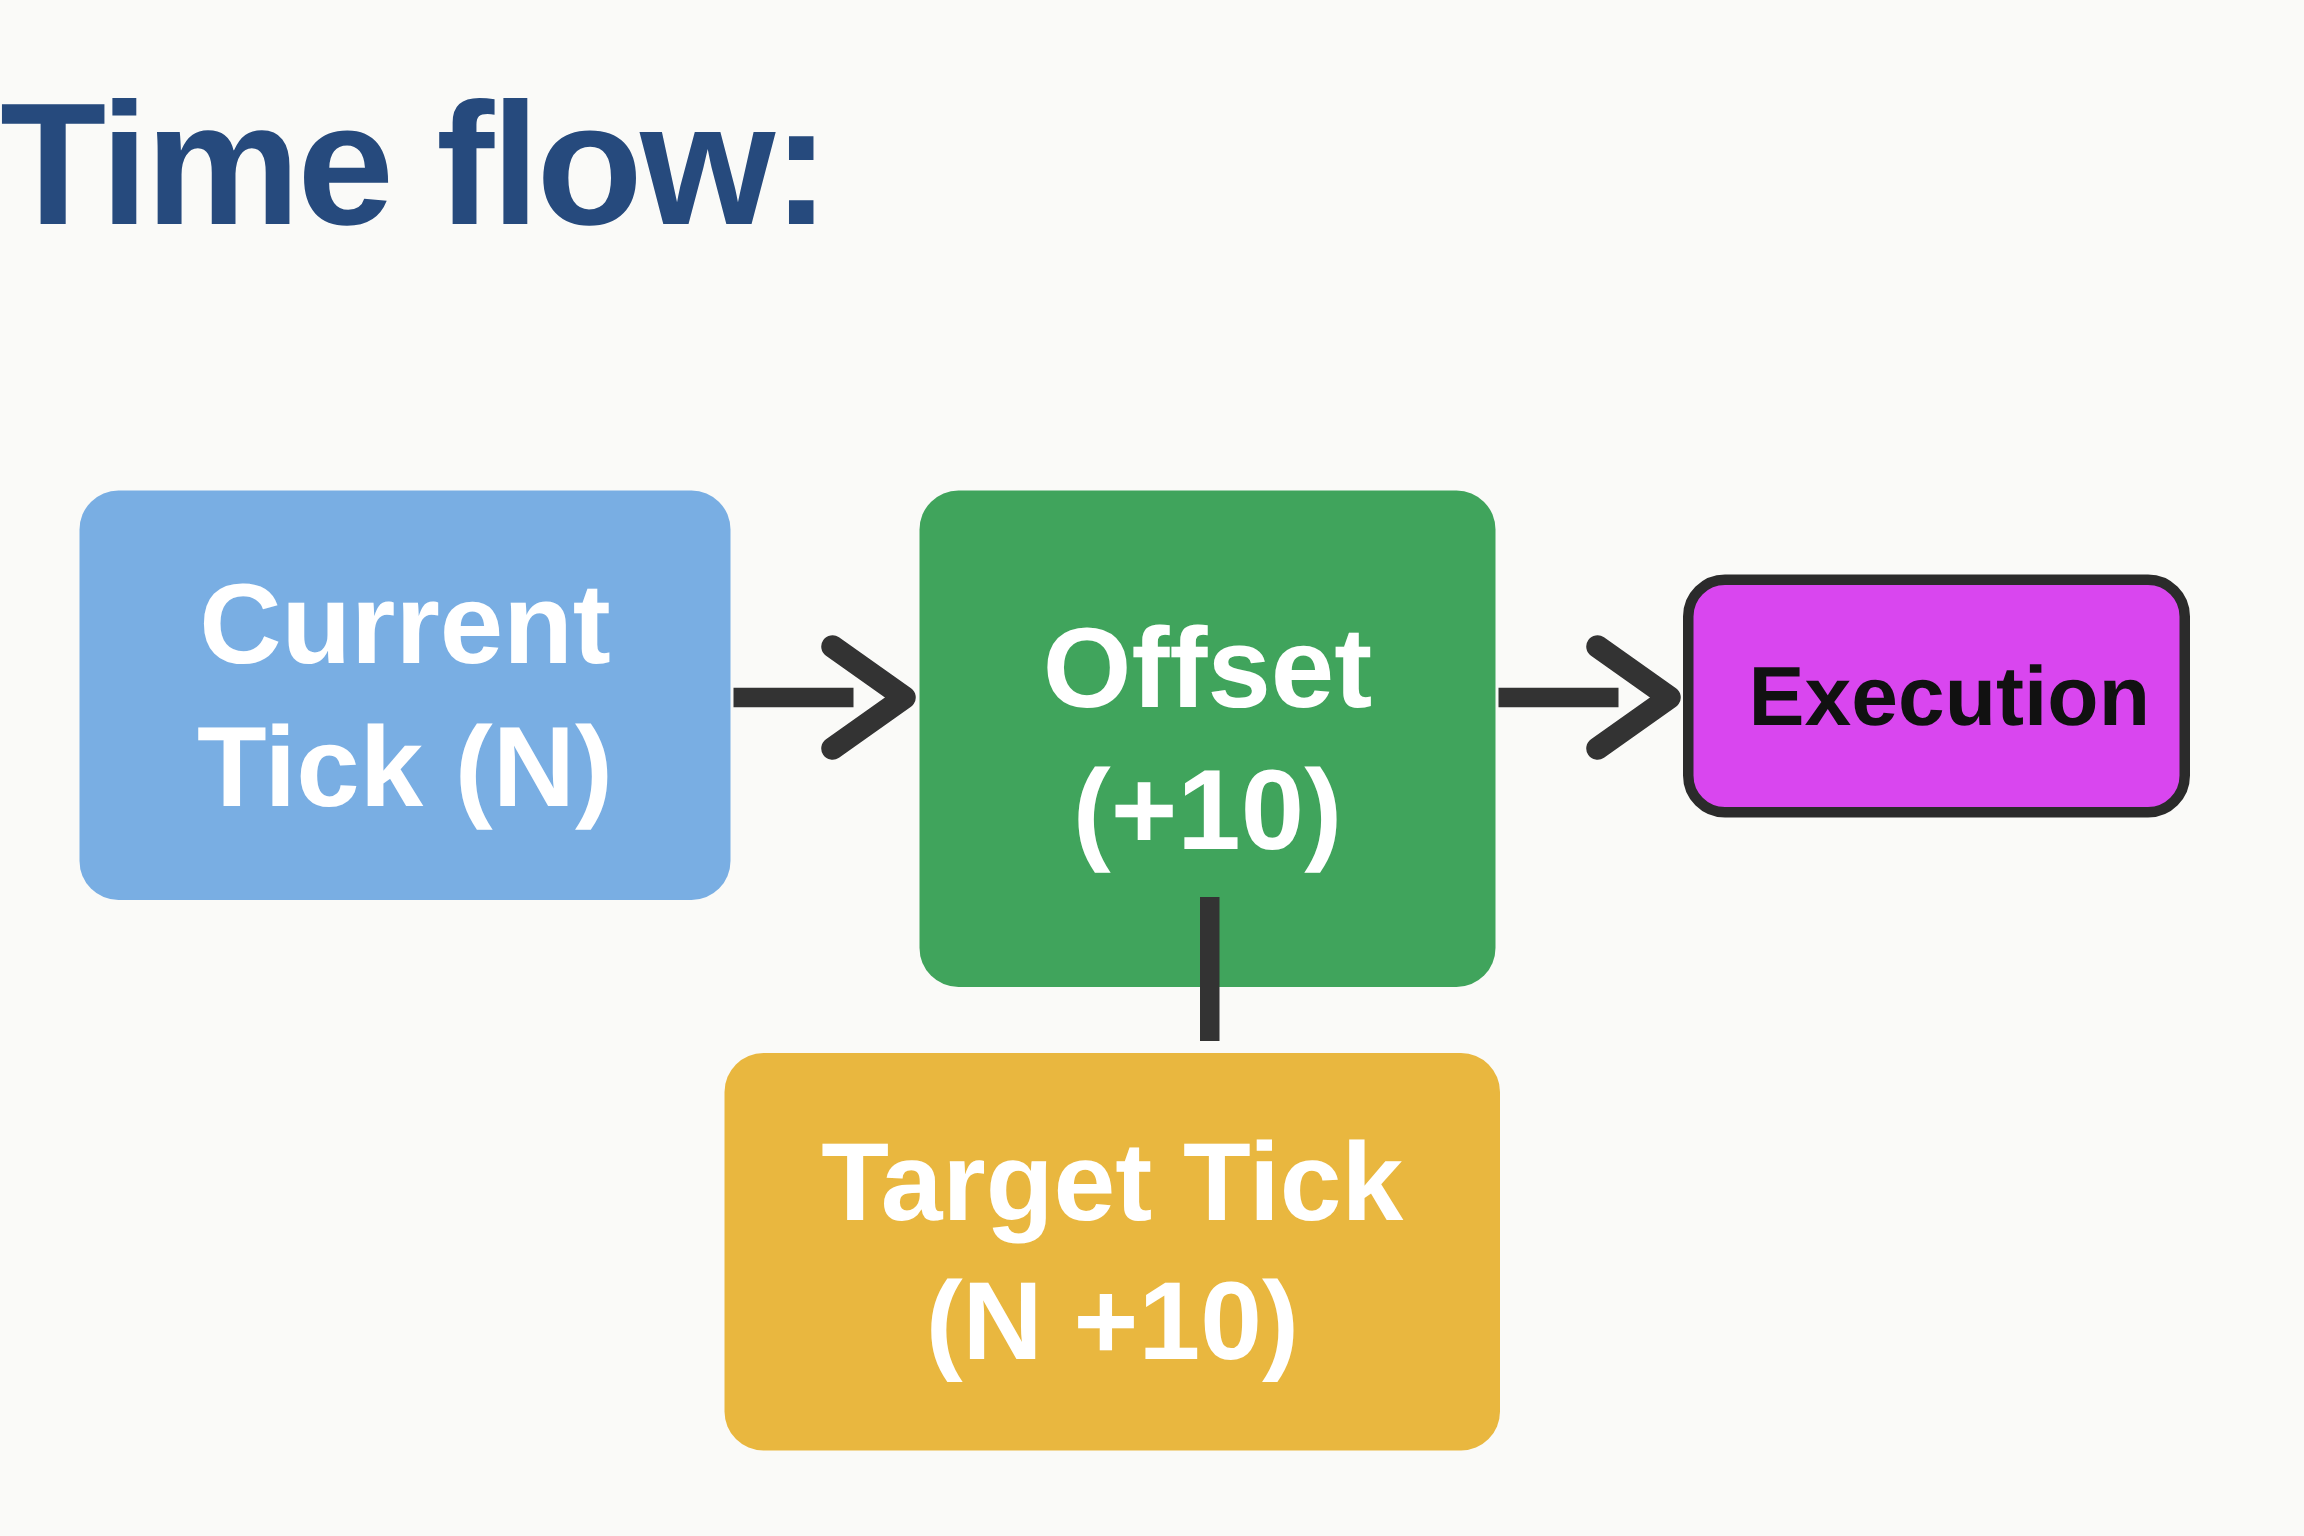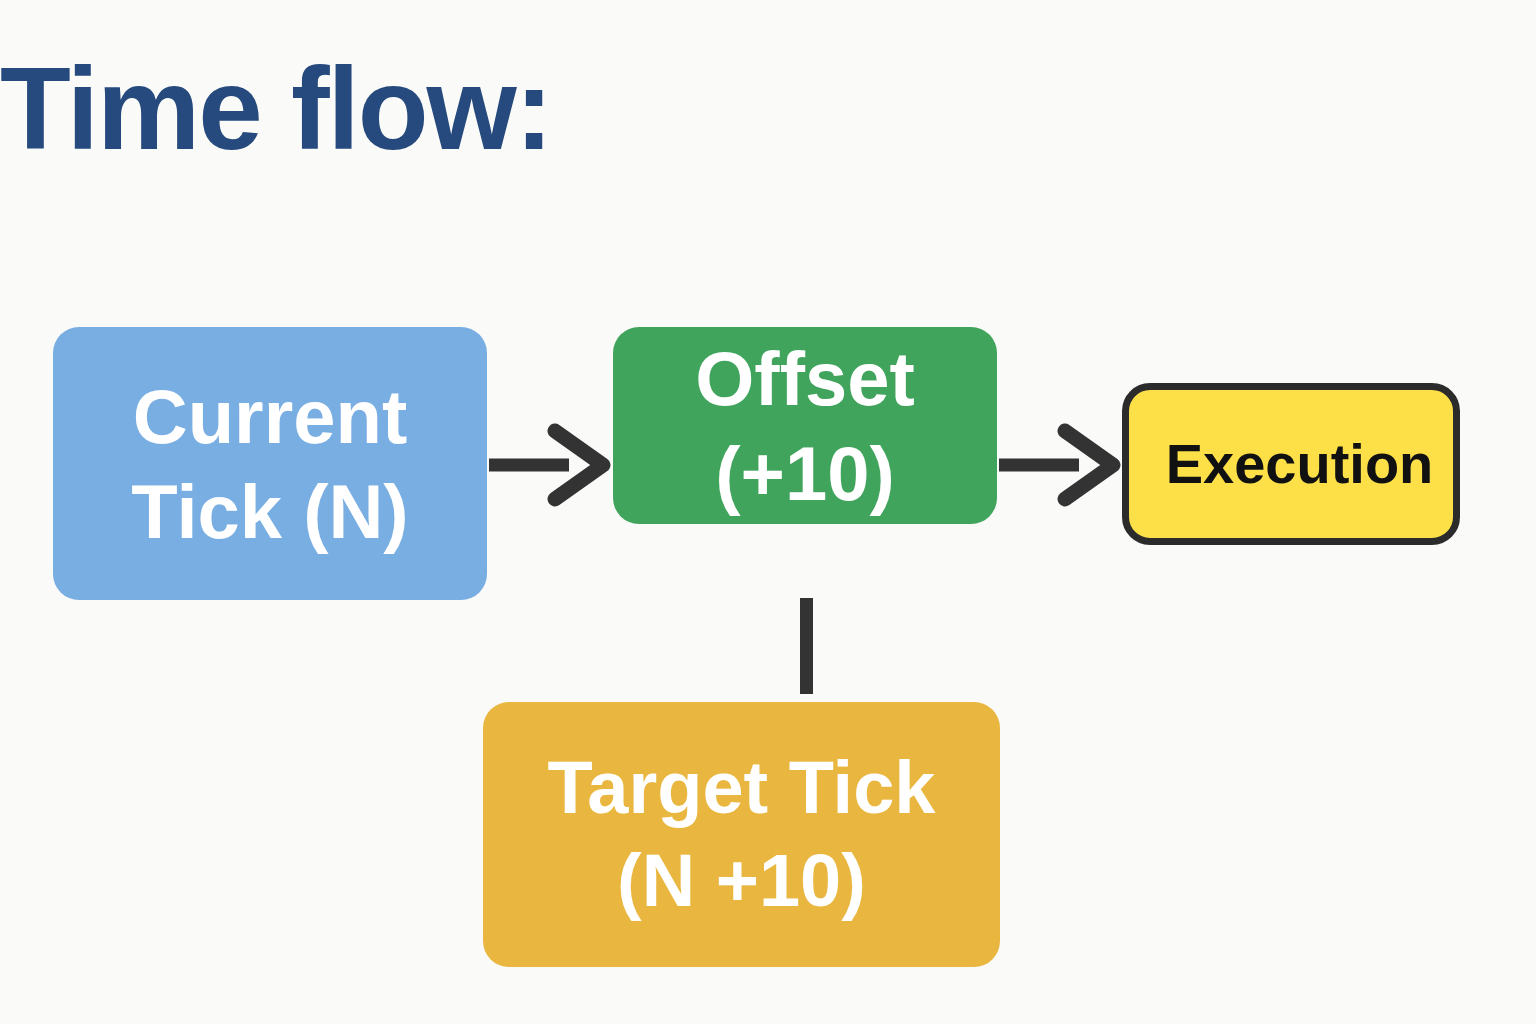--- a/index.html
+++ b/index.html
@@ -19,21 +19,21 @@
 
   .node {
     position: absolute; box-sizing: border-box;
     display: flex; align-items: center; justify-content: center;
     text-align: center; font-weight: 700;
     border-radius: 26px;
   }
   .node .label { white-space: pre-line; line-height: 1.25; }
 
   #node-current   { left: 53px;   top: 327px; width: 434px; height: 273px; background: #79AEE3; color: #FFFFFF; font-size: 76px; }
-  #node-offset    { left: 613px;  top: 327px; width: 384px; height: 197px; background: #40A45C; color: #FFFFFF; font-size: 76px; }
+  #node-offset    { left: 613px;  top: 327px; width: 384px; height: 331px; background: #40A45C; color: #FFFFFF; font-size: 76px; }
   #node-execution { left: 1122px; top: 383px; width: 338px; height: 162px; background: #FFFFFF; color: #111111;
                     border: 7px solid #2B2B2B; border-radius: 28px; font-size: 56px; }
   #node-target    { left: 483px;  top: 690px; width: 517px; height: 265px; background: #E9B73F; color: #FFFFFF; font-size: 74px; margin-top: 12px; }
 
   .arrow { position: absolute; }
   #arrow-1 { left: 487px; top: 420px; }
   #arrow-2 { left: 997px; top: 420px; }
 
   .connector {
     position: absolute; left: 800px; top: 598px;
@@ -61,21 +61,21 @@
   <div class="node" id="node-offset" style="background-color: rgb(64, 164, 92);">
     <span class="label">Offset
 (+10)</span>
   </div>
 
   <svg class="arrow" id="arrow-2" width="125" height="90" viewBox="0 0 125 90">
     <path d="M2 45 H82" stroke="#333333" stroke-width="13" fill="none"></path>
     <path d="M68 11 L116 45 L68 79" stroke="#333333" stroke-width="15" fill="none" stroke-linecap="round" stroke-linejoin="round"></path>
   </svg>
 
-  <div class="node" id="node-execution" style="background-color: #fde047; padding-left: 17px;">
+  <div class="node" id="node-execution" style="background-color: #d946ef; padding-left: 17px;">
     <span class="label">Execution</span>
   </div>
 
   <div class="connector" style="background-color: rgb(51, 51, 51);"></div>
 
   <div class="node" id="node-target" style="background-color: rgb(233, 183, 63);">
     <span class="label">Target Tick
 (N +10)</span>
   </div>
 

